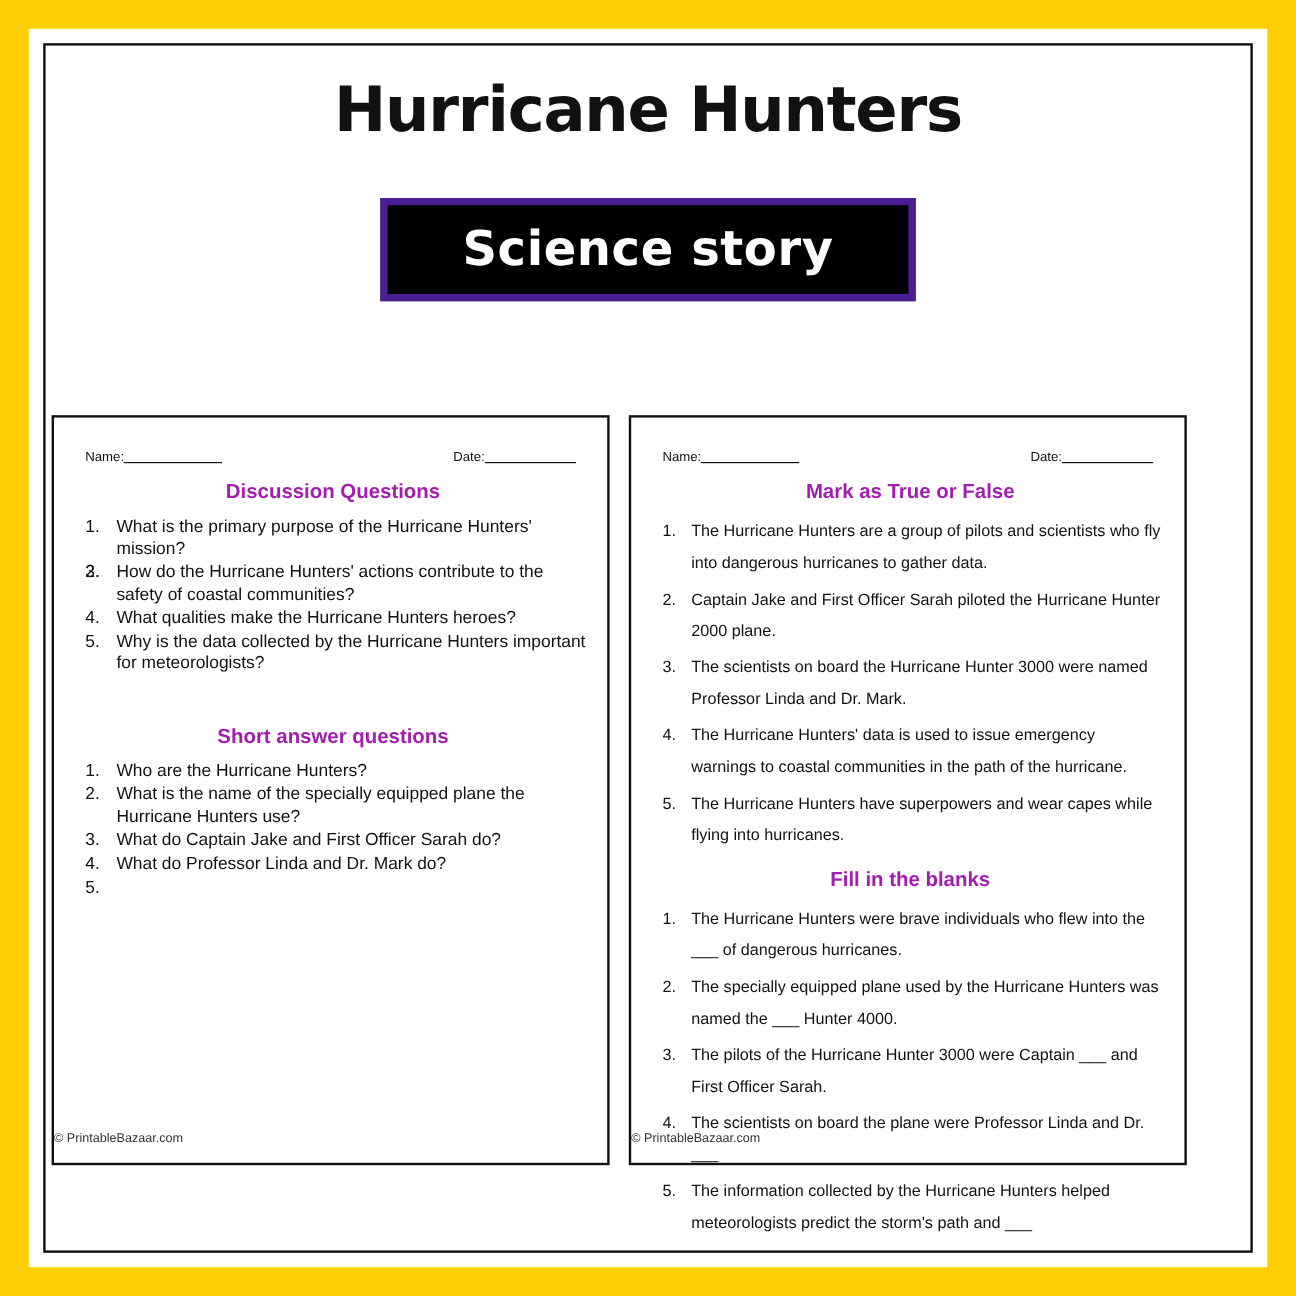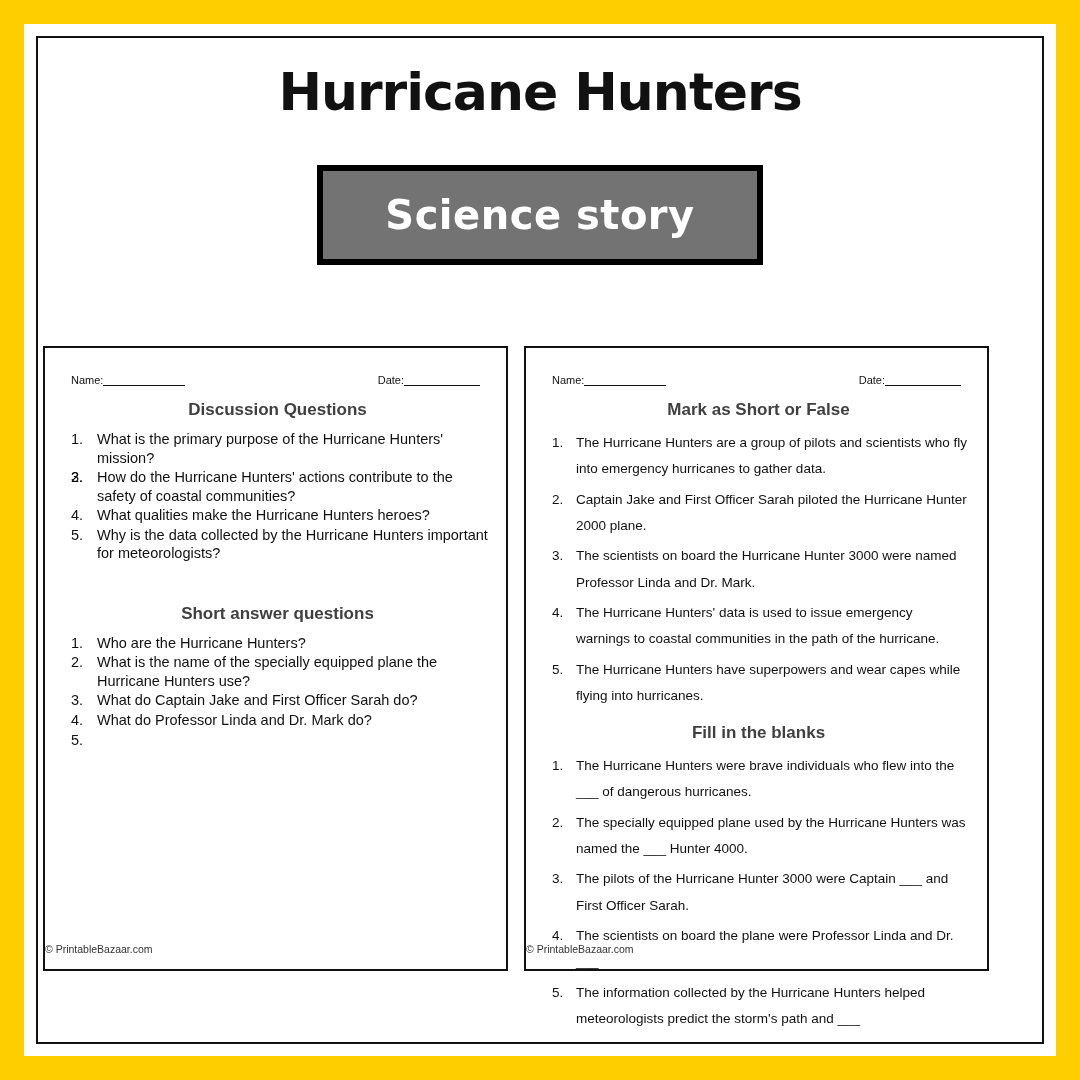--- a/index.html
+++ b/index.html
@@ -43,23 +43,23 @@
     letter-spacing: -1px;
     color: #111111;
     white-space: nowrap;
   }
   .subtitle-box {
     position: absolute;
     top: 141px;
     left: 50%;
     transform: translateX(-50%);
     width: 446px;
-    height: 100px;
-    background: #737373;
-    border: 6px solid #000000;
+    height: 86px;
+    background: #000000;
+    border: 6px solid #4c1d95;
     box-sizing: border-box;
     display: flex;
     align-items: center;
     justify-content: center;
   }
   .subtitle {
     font-family: "DejaVu Sans", sans-serif;
     font-weight: bold;
     font-size: 40px;
     color: #FFFFFF;
@@ -96,21 +96,21 @@
     border-bottom: 1px solid #111111;
     height: 11px;
     vertical-align: -2px;
   }
   .meta-line.short { width: 76px; }
 
   .sec-head {
     text-align: center;
     font-size: 17px;
     font-weight: bold;
-    color: #404040;
+    color: #a21caf;
     margin: 0;
   }
   .sheet-body {
     position: absolute;
     top: 52px;
     left: 22px;
     right: 18px;
     bottom: 38px;
   }
   ol.qlist {
@@ -205,23 +205,23 @@
     <div class="meta-row">
       <span class="meta-item">
         <span>Name:</span><span class="meta-line"></span>
       </span>
       <span class="meta-item">
         <span>Date:</span><span class="meta-line short"></span>
       </span>
     </div>
 
     <div class="sheet-body">
-      <h2 class="sec-head h-left">Mark as Short or False</h2>
-      <ol class="qlist">
-        <li><span class="num">1.</span><span>The Hurricane Hunters are a group of pilots and scientists who fly into emergency hurricanes to gather data.</span></li>
+      <h2 class="sec-head h-left">Mark as True or False</h2>
+      <ol class="qlist">
+        <li><span class="num">1.</span><span>The Hurricane Hunters are a group of pilots and scientists who fly into dangerous hurricanes to gather data.</span></li>
         <li><span class="num">2.</span><span>Captain Jake and First Officer Sarah piloted the Hurricane Hunter 2000 plane.</span></li>
         <li><span class="num">3.</span><span>The scientists on board the Hurricane Hunter 3000 were named Professor Linda and Dr. Mark.</span></li>
         <li><span class="num">4.</span><span>The Hurricane Hunters' data is used to issue emergency warnings to coastal communities in the path of the hurricane.</span></li>
         <li><span class="num">5.</span><span>The Hurricane Hunters have superpowers and wear capes while flying into hurricanes.</span></li>
       </ol>
 
       <div class="block-gap-sm"></div>
 
       <h2 class="sec-head h-left">Fill in the blanks</h2>
       <ol class="qlist">

